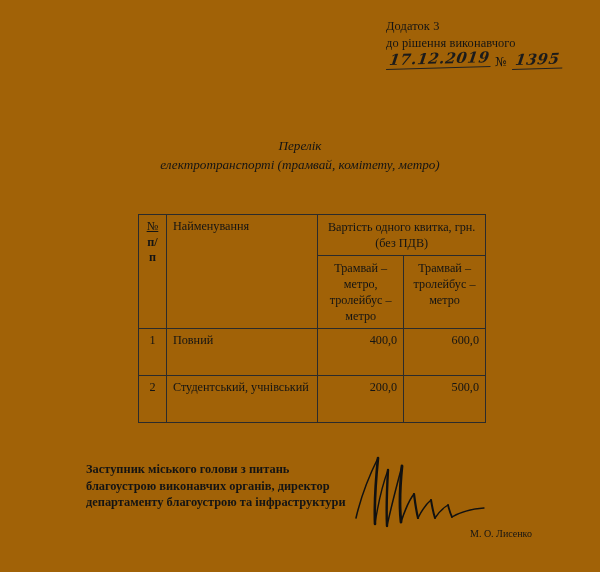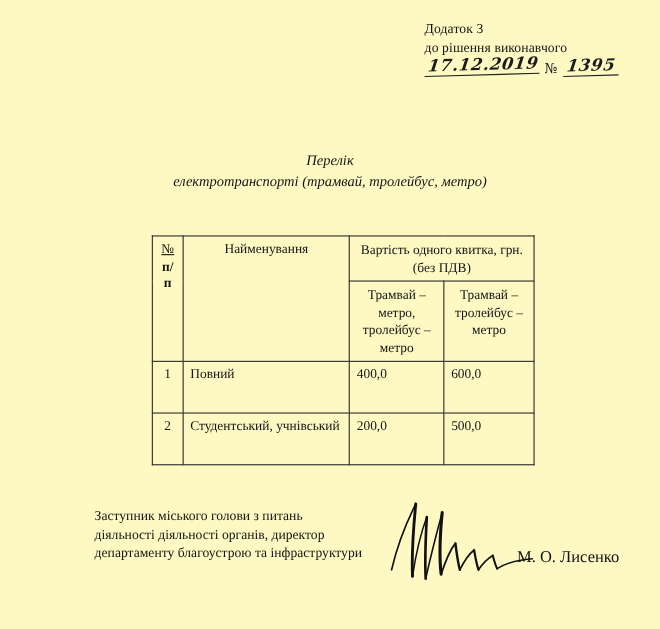--- a/index.html
+++ b/index.html
@@ -14,21 +14,21 @@
     position: relative;
     overflow: hidden;
     font-family: "Liberation Serif", "DejaVu Serif", serif;
     color: #141414;
     -webkit-font-smoothing: antialiased;
   }
 
   .page {
     position: absolute;
     inset: 0;
-    background: #fef9c3;
+    background: #a16207;
   }
 
   
   .doc-header {
     position: absolute;
     left: 386px;
     top: 18px;
     width: 210px;
     font-size: 12.4px;
     line-height: 16.5px;
@@ -109,55 +109,55 @@
   .col-v1    { width: 86px; }
   .col-v2    { width: 82px; }
 
   .th-num {
     text-align: center;
     vertical-align: middle;
   }
   .th-num .nn { display: block; text-decoration: underline; }
   .th-num .pp { display: block; font-weight: bold; }
   .th-name {
-    text-align: center;
     vertical-align: middle;
   }
   .th-cost {
     text-align: center;
     vertical-align: top;
     line-height: 16px;
   }
   .th-sub {
     text-align: center;
     vertical-align: top;
     line-height: 16px;
   }
   .cell-num   { text-align: center; vertical-align: middle; }
   .cell-name  { text-align: left;   vertical-align: middle; }
-  .cell-val   { text-align: left; vertical-align: middle; margin-top: 24px; }
+  .cell-val   { text-align: right; vertical-align: middle; margin-top: 24px; }
 
   tr.data-row td { height: 38px; }
 
   
   .sig-block {
     position: absolute;
     left: 86px;
     top: 461px;
     font-size: 12.4px;
     line-height: 16.5px;
     width: 310px;
+    font-weight: bold;
   }
   .sig-block .s-line { white-space: nowrap; }
 
   .sig-name {
     position: absolute;
     left: 470px;
-    top: 499px;
-    font-size: 15px;
+    top: 526px;
+    font-size: 10px;
     line-height: 16px;
     white-space: nowrap;
     text-align: center;
   }
 
   .scrawl {
     position: absolute;
     left: 352px;
     top: 452px;
     width: 140px;
@@ -176,21 +176,21 @@
     <div class="hline">до рішення виконавчого</div>
     <div class="hand-line">
       <span class="hand date">17.12.2019</span>
       <span class="no-sign">№</span>
       <span class="hand num">1395</span>
     </div>
   </div>
 
   <div class="title-block">
     <div class="t-line">Перелік</div>
-    <div class="t-line">електротранспорті (трамвай, тролейбус, метро)</div>
+    <div class="t-line">електротранспорті (трамвай, комітету, метро)</div>
   </div>
 
   <div class="tbl-wrap">
     <table class="price">
       <colgroup>
         <col class="col-num">
           <col class="col-name">
           <col class="col-v1">
           <col class="col-v2">
       </colgroup>
@@ -223,21 +223,21 @@
           <td class="cell-name">Студентський, учнівський</td>
           <td class="cell-val">200,0</td>
           <td class="cell-val">500,0</td>
         </tr>
       </tbody>
     </table>
   </div>
 
   <div class="sig-block">
     <div class="s-line">Заступник міського голови з питань</div>
-    <div class="s-line">діяльності діяльності органів, директор</div>
+    <div class="s-line">благоустрою виконавчих органів, директор</div>
     <div class="s-line">департаменту благоустрою та інфраструктури</div>
   </div>
 
   <div class="scrawl">
     <svg viewBox="0 0 140 82" xmlns="http://www.w3.org/2000/svg" aria-hidden="true">
       <g fill="none" stroke="#111" stroke-linecap="round" stroke-linejoin="round">
         <path d="M4 66 C 10 40, 18 22, 26 6" stroke-width="1.5"></path>
         <path d="M26 6 C 24 26, 22 48, 23 72" stroke-width="2.6"></path>
         <path d="M23 72 C 26 52, 30 34, 36 18" stroke-width="1.4"></path>
         <path d="M36 18 C 35 36, 34 54, 35 74" stroke-width="2.4"></path>

